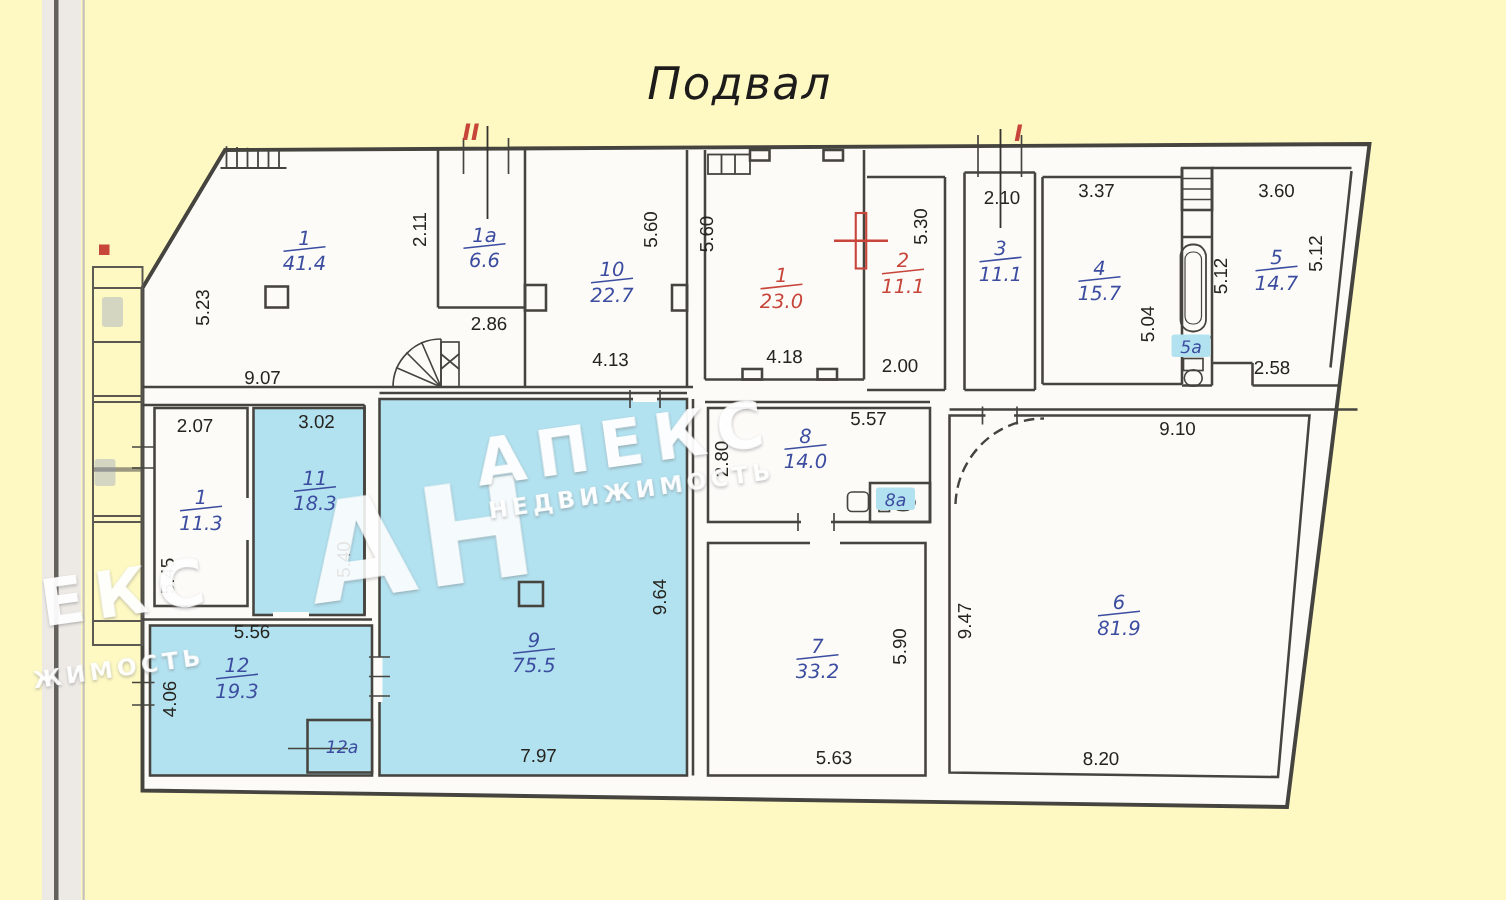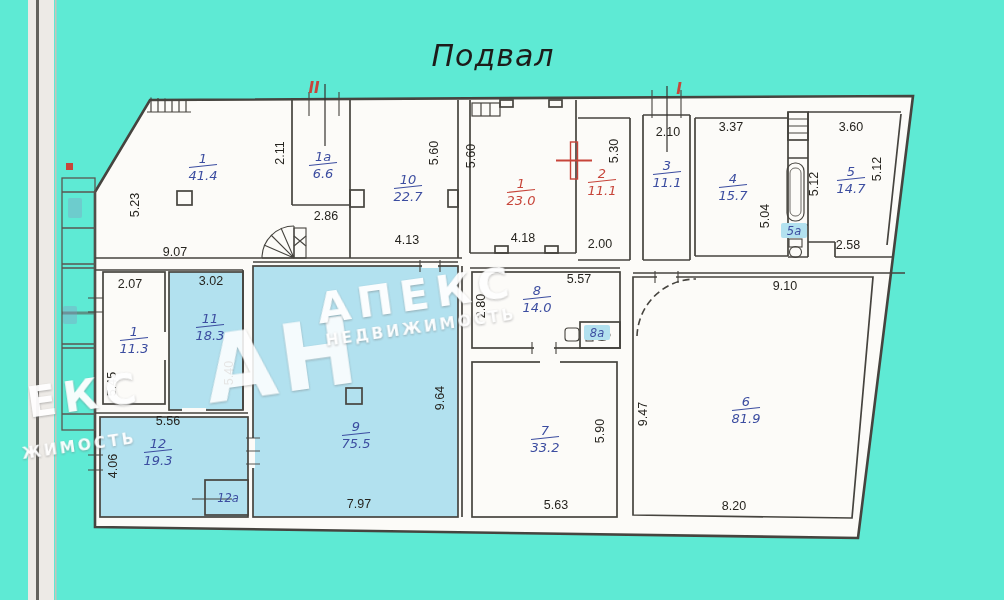--- a/index.html
+++ b/index.html
@@ -1,16 +1,16 @@
 <!DOCTYPE html>
 <html><head>
 <meta charset="utf-8">
 <style>
   html,body{margin:0;padding:0;background:#fff;}
-  .stage{position:relative;width:1004px;height:600px;background:#5eead4;overflow:hidden;
+  .stage{position:relative;width:1004px;height:600px;background:#fef9c3;overflow:hidden;
          font-family:"Liberation Sans",sans-serif;}
   svg text{user-select:none;}
   .dim{font-family:"Liberation Sans",sans-serif;font-size:12.5px;fill:#26241f;}
   .roomnum,.roomarea{font-family:"DejaVu Sans",sans-serif;font-style:italic;font-size:13px;}
   .chiptext{font-family:"DejaVu Sans",sans-serif;font-style:italic;font-size:11.5px;}
   .marker{font-family:"DejaVu Sans",sans-serif;font-style:italic;font-weight:bold;font-size:15px;}
   .title{font-family:"DejaVu Sans",sans-serif;font-style:italic;font-size:30px;fill:#1d1c1a;letter-spacing:1px;}
   .wm{font-family:"DejaVu Sans",sans-serif;font-weight:bold;fill:#ffffff;opacity:.95;
       filter:drop-shadow(0 1px 1px rgba(110,110,110,.5));}
   .wm-big{font-size:92px;letter-spacing:4px;opacity:.88;}

